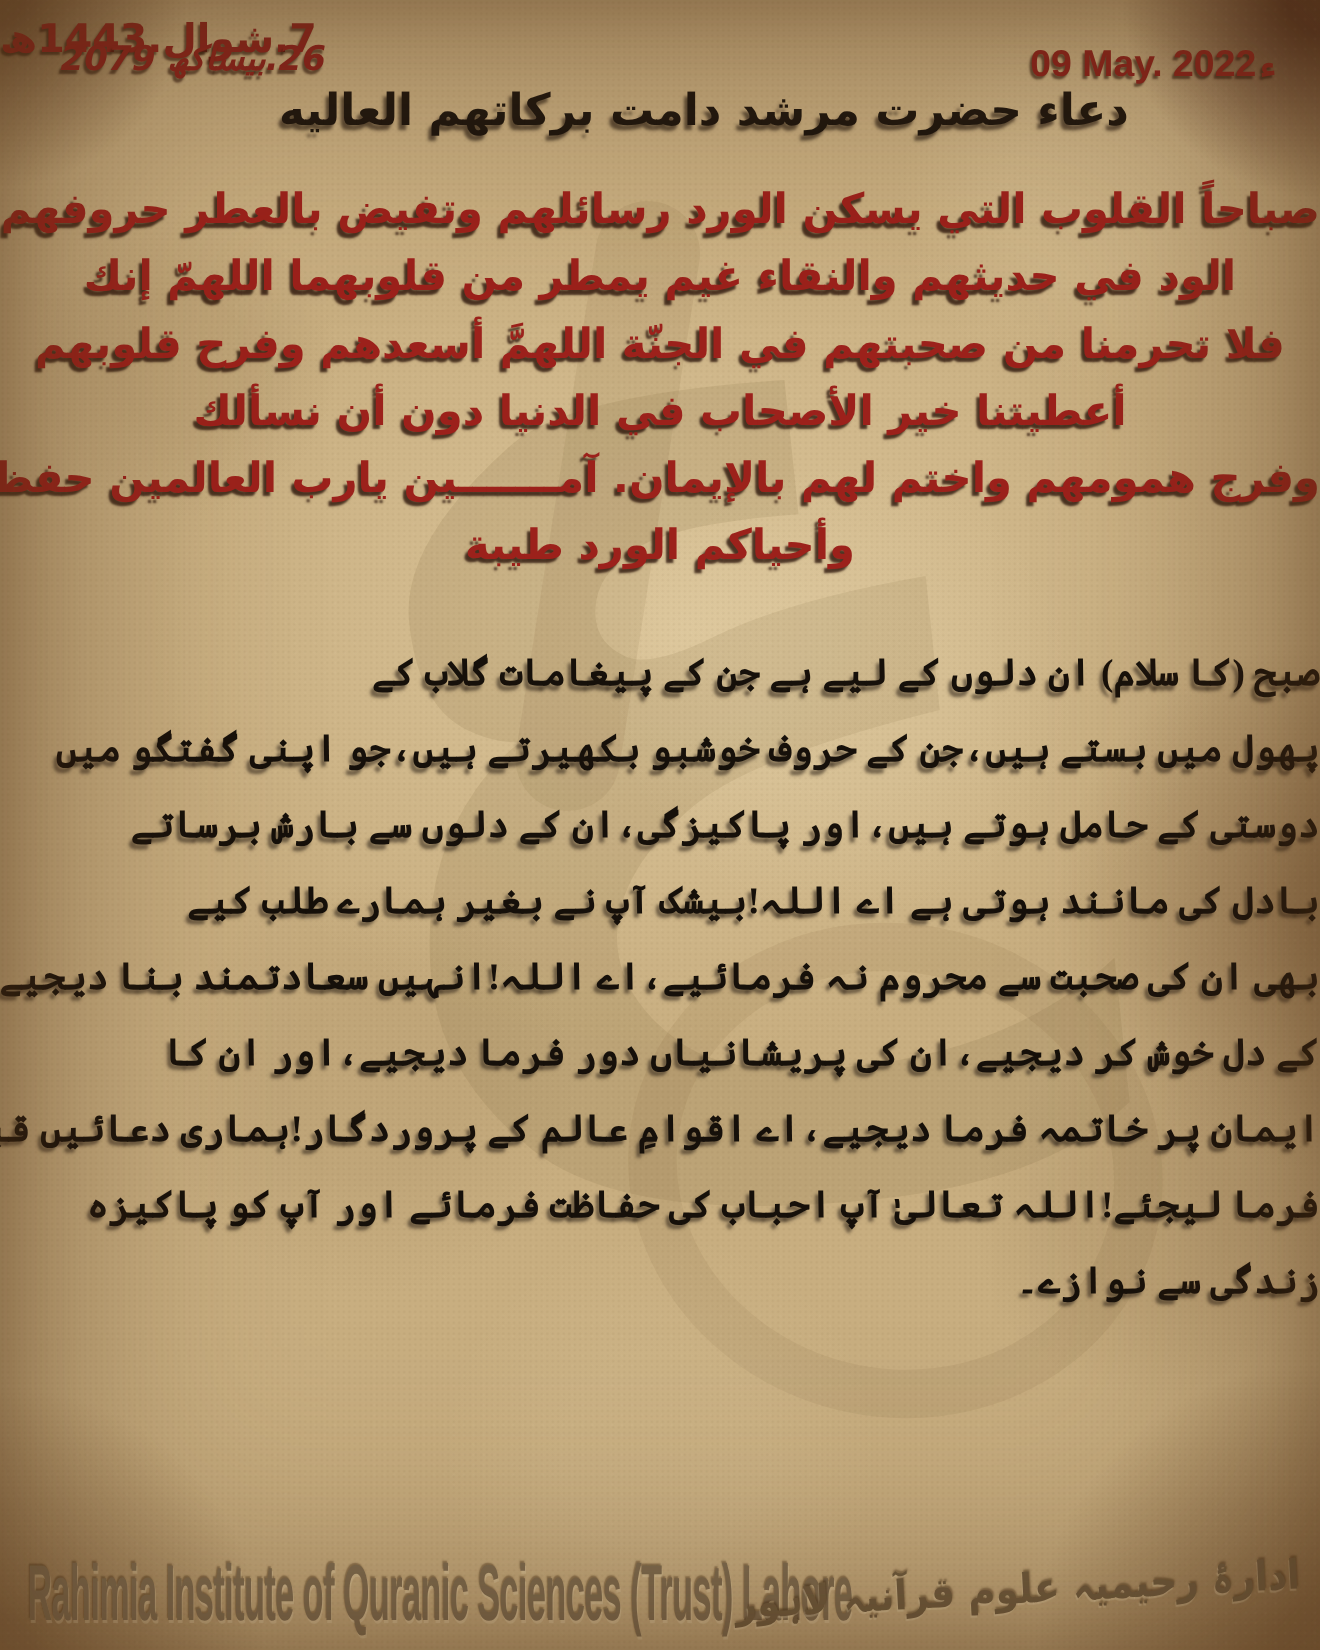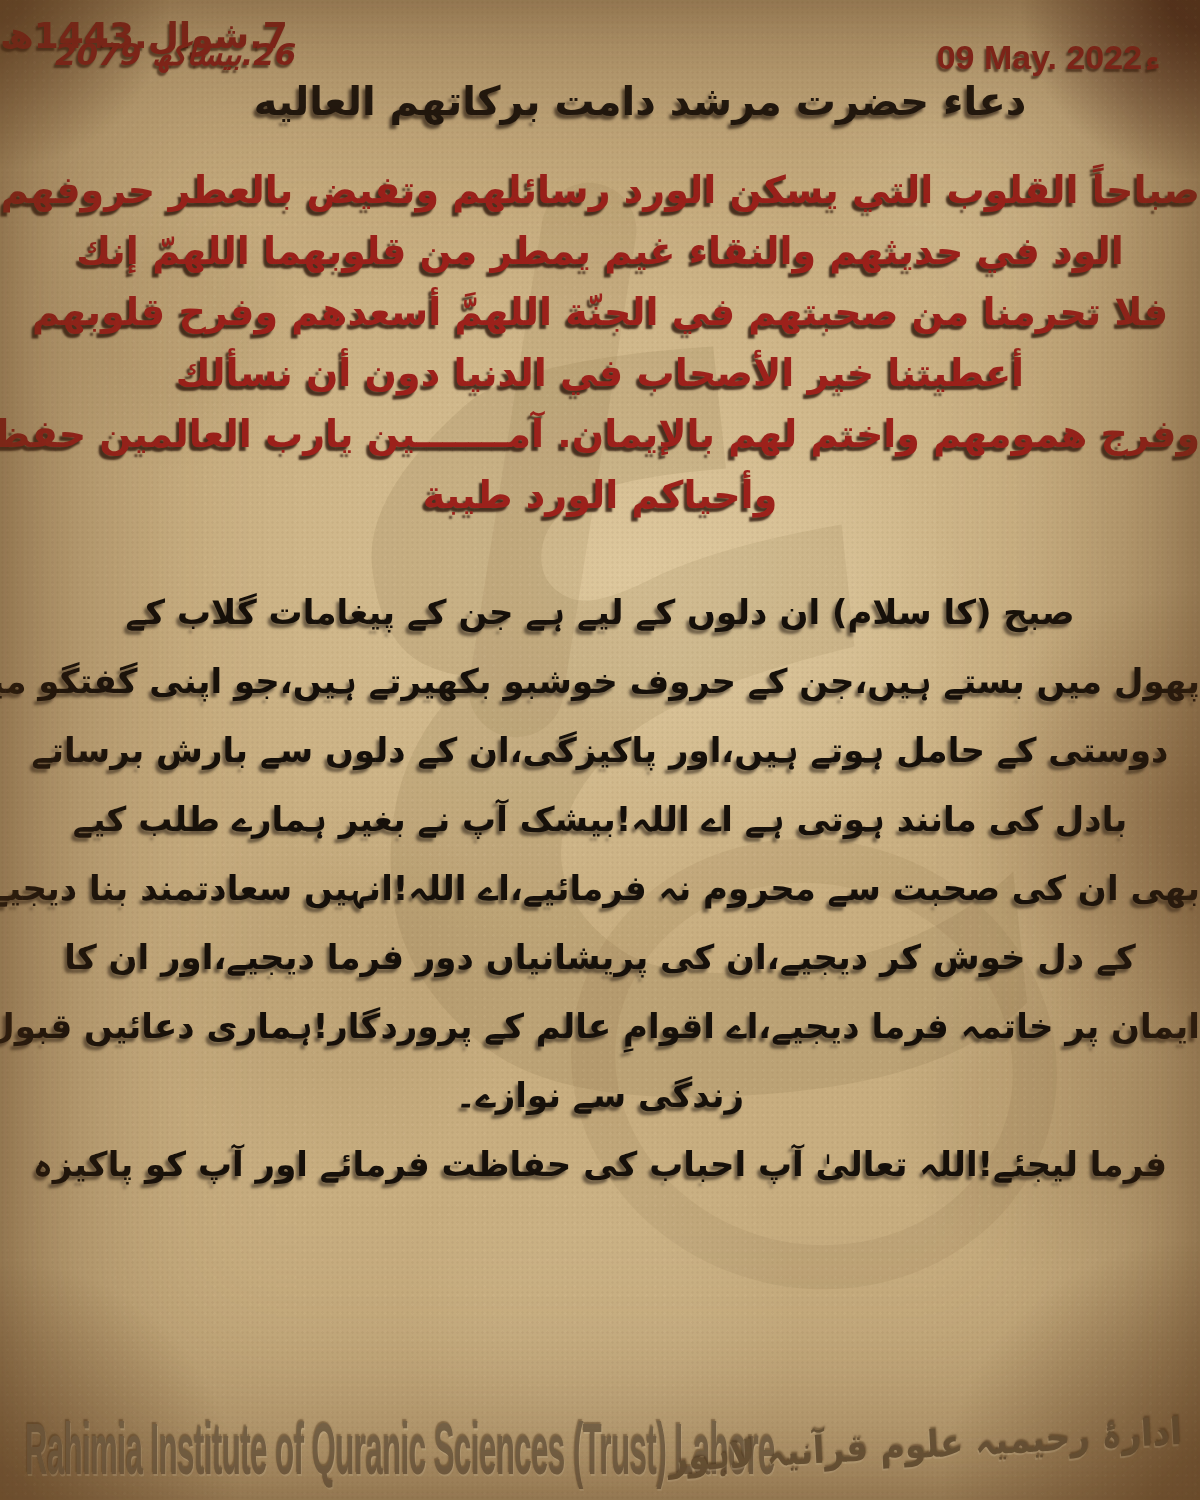--- a/index.html
+++ b/index.html
@@ -110,21 +110,21 @@
     height:61px;line-height:61px;
     font-size:38px;font-weight:bold;
     color:#9c211b;
     white-space:nowrap;
     text-shadow:-3px 4px 2px rgba(40,17,8,0.80);
   }
 
   .urdu-block{
     position:absolute;
     top:578px;left:0;width:100%;
-    text-align:center;
+    font-family:Liberation Serif, serif;
   }
   .uline{
     height:69px;line-height:69px;
     font-size:34px;font-weight:bold;
     color:#16100a;
     white-space:nowrap;
     text-shadow:-3px 4px 3px rgba(58,46,32,0.65);
   }
 
   .footer{
@@ -184,22 +184,22 @@
   </section>
 
   <section class="urdu-block" dir="rtl">
     <div class="uline">صبح (کا سلام) ان دلوں کے لیے ہے جن کے پیغامات گلاب کے</div>
     <div class="uline">پھول میں بستے ہیں،جن کے حروف خوشبو بکھیرتے ہیں،جو اپنی گفتگو میں</div>
     <div class="uline">دوستی کے حامل ہوتے ہیں،اور پاکیزگی،ان کے دلوں سے بارش برساتے</div>
     <div class="uline">بادل کی مانند ہوتی ہے اے اللہ!بیشک آپ نے بغیر ہمارے طلب کیے</div>
     <div class="uline">بھی ان کی صحبت سے محروم نہ فرمائیے،اے اللہ!انہیں سعادتمند بنا دیجیے،ان</div>
     <div class="uline">کے دل خوش کر دیجیے،ان کی پریشانیاں دور فرما دیجیے،اور ان کا</div>
     <div class="uline">ایمان پر خاتمہ فرما دیجیے،اے اقوامِ عالم کے پروردگار!ہماری دعائیں قبول</div>
+    <div class="uline">فرما لیجئے!اللہ تعالیٰ آپ احباب کی حفاظت فرمائے اور آپ کو پاکیزہ</div>
     <div class="uline">زندگی سے نوازے۔</div>
-    <div class="uline">فرما لیجئے!اللہ تعالیٰ آپ احباب کی حفاظت فرمائے اور آپ کو پاکیزہ</div>
   </section>
 
   <footer class="footer">
     <div class="inst-en">Rahimia Institute of Quranic Sciences (Trust) Lahore</div>
     <div class="inst-ar" dir="rtl">ادارۂ رحیمیہ علوم قرآنیہ لاہور</div>
   </footer>
 
   <div class="vignette"></div>
 </div>
 

